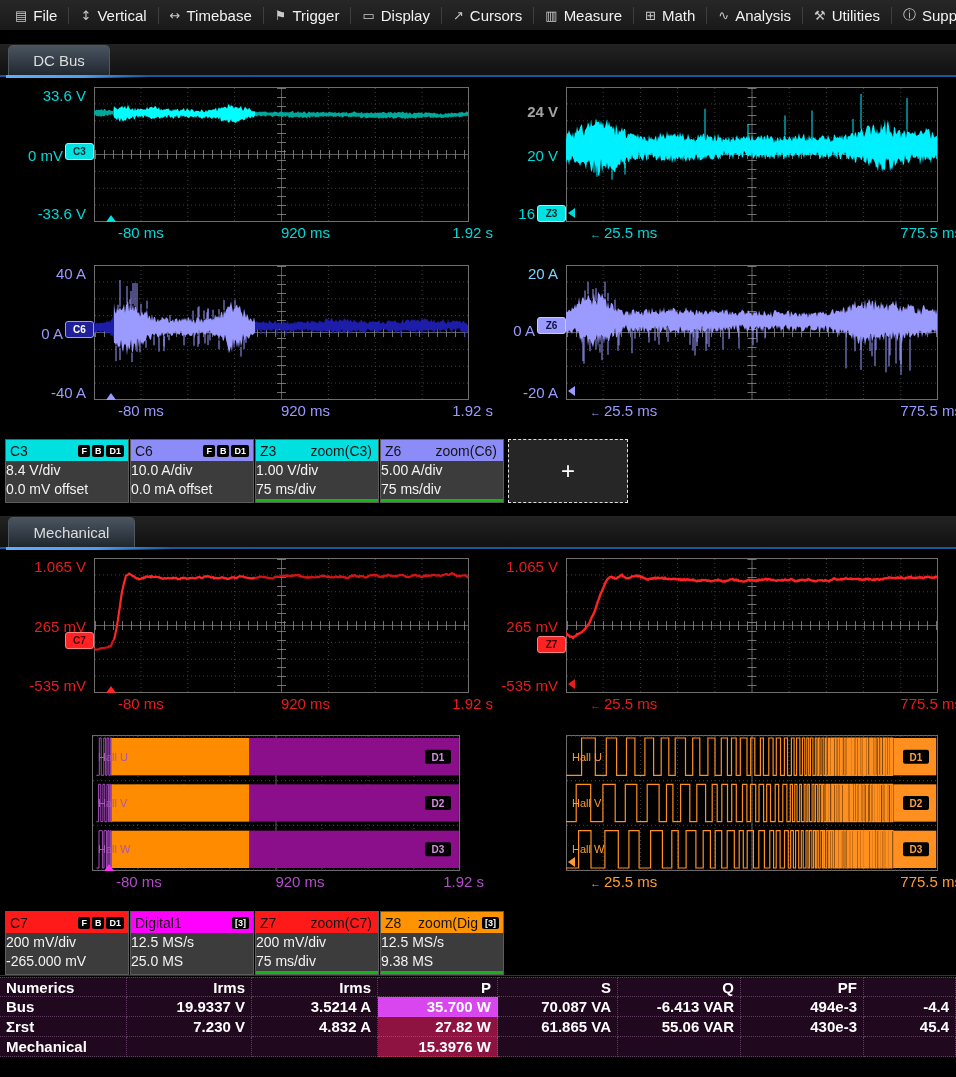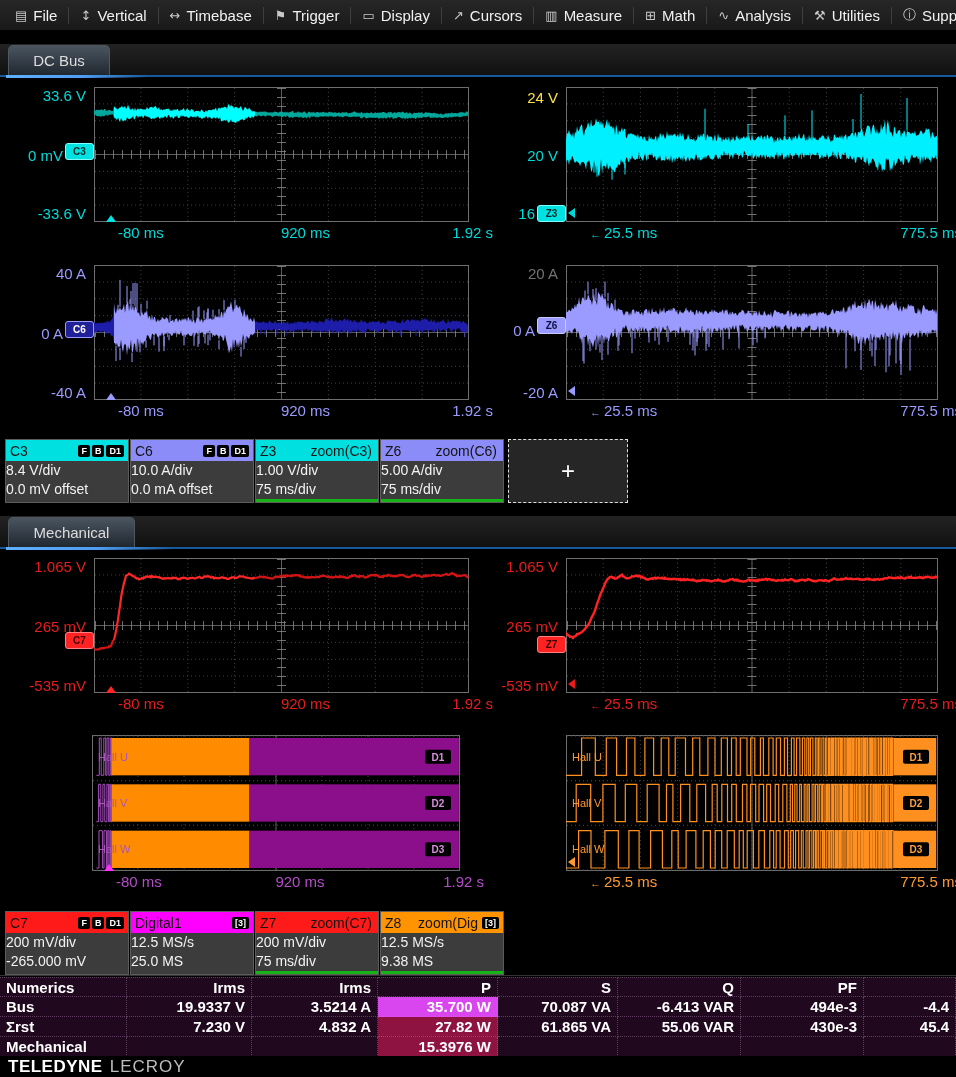--- a/index.html
+++ b/index.html
@@ -185,21 +185,21 @@
         <line x1="246" y1="54.2" x2="246" y2="23.4" stroke="#00f0ff" stroke-width="1"></line>
         <line x1="341" y1="43.6" x2="341" y2="11.0" stroke="#00f0ff" stroke-width="1"></line>
         <line x1="219" y1="48.4" x2="219" y2="28.4" stroke="#00f0ff" stroke-width="1"></line>
         <line x1="182" y1="51.7" x2="182" y2="37.0" stroke="#00f0ff" stroke-width="1"></line>
         <line x1="59" y1="75.9" x2="59" y2="81.3" stroke="#00f0ff" stroke-width="1"></line>
         <line x1="46" y1="83.0" x2="46" y2="92.7" stroke="#00f0ff" stroke-width="1"></line>
         <line x1="28" y1="73.1" x2="28" y2="85.6" stroke="#00f0ff" stroke-width="1"></line>
         <line x1="31" y1="77.6" x2="31" y2="89.7" stroke="#00f0ff" stroke-width="1"></line>
         <line x1="59" y1="75.9" x2="59" y2="87.5" stroke="#00f0ff" stroke-width="1"></line>
       </svg>
-      <div class="ylab" style="left: 408px; width: 150px; top: 97px; color: #fde047;">24 V</div>
+      <div class="ylab" style="left: 408px; width: 150px; top: 111px; color: #a3a3a3; font-weight: bold;">24 V</div>
       <div class="ylab" style="left: 408px; width: 150px; top: 154.5px; color: rgb(0, 217, 217);">20 V</div>
       <div class="ylab" style="left: 385px; width: 150px; top: 212.55px; color: rgb(0, 217, 217);">16</div>
       <div class="chip" style="left: 537px; top: 205.05px; background: rgb(0, 226, 226); color: rgb(0, 41, 41); border: 1px solid rgb(125, 255, 255);">Z3</div>
       <div class="xlab" style="top: 224px; color: rgb(0, 217, 217); left: 566px; width: 372px; text-align: left;"><span class="zarrglyph">←</span><span>25.5 ms</span></div>
       <div class="xlab" style="top: 224px; color: rgb(0, 217, 217); left: 566px; width: 372px; text-align: right;"><span>775.5 ms</span></div>
       <div class="zarrow" style="left: 568px; top: 208px; border-right: 7px solid rgb(0, 217, 217);"></div>
       <svg width="375" height="135" viewBox="0 0 375 135" style="position: absolute; left: 94px; top: 265px;">
         <rect x="0.5" y="0.5" width="374" height="134" fill="#000" stroke="#6e6e6e" stroke-width="1"></rect>
         <line x1="46.9" y1="1" x2="46.9" y2="134" stroke="#3f3f3f" stroke-width="1" stroke-dasharray="1 3"></line>
         <line x1="93.8" y1="1" x2="93.8" y2="134" stroke="#3f3f3f" stroke-width="1" stroke-dasharray="1 3"></line>
@@ -357,21 +357,21 @@
         <line x1="304" y1="70.0" x2="304" y2="86.0" stroke="#9a9aff" stroke-width="1"></line>
         <line x1="289" y1="70.2" x2="289" y2="86.3" stroke="#9a9aff" stroke-width="1"></line>
         <line x1="30" y1="35.9" x2="30" y2="23.1" stroke="#9a9aff" stroke-width="1"></line>
         <line x1="49" y1="45.0" x2="49" y2="34.7" stroke="#9a9aff" stroke-width="1"></line>
         <line x1="19" y1="36.1" x2="19" y2="25.5" stroke="#9a9aff" stroke-width="1"></line>
         <line x1="39" y1="31.9" x2="39" y2="16.5" stroke="#9a9aff" stroke-width="1"></line>
         <line x1="22" y1="29.2" x2="22" y2="16.7" stroke="#9a9aff" stroke-width="1"></line>
         <line x1="27" y1="33.5" x2="27" y2="24.0" stroke="#9a9aff" stroke-width="1"></line>
         <line x1="42" y1="36.1" x2="42" y2="27.9" stroke="#9a9aff" stroke-width="1"></line>
       </svg>
-      <div class="ylab" style="left: 408px; width: 150px; top: 273.1px; color: #737373;">20 A</div>
+      <div class="ylab" style="left: 408px; width: 150px; top: 273.1px; color: #7dd3fc;">20 A</div>
       <div class="ylab" style="left: 385px; width: 150px; top: 329.8px; color: rgb(154, 154, 255);">0 A</div>
       <div class="ylab" style="left: 408px; width: 150px; top: 391.9px; color: rgb(154, 154, 255);">-20 A</div>
       <div class="chip" style="left: 537px; top: 316.9px; background: rgb(154, 154, 255); color: rgb(16, 16, 64); border: 1px solid rgb(200, 200, 255);">Z6</div>
       <div class="xlab" style="top: 402px; color: rgb(154, 154, 255); left: 566px; width: 372px; text-align: left;"><span class="zarrglyph">←</span><span>25.5 ms</span></div>
       <div class="xlab" style="top: 402px; color: rgb(154, 154, 255); left: 566px; width: 372px; text-align: right;"><span>775.5 ms</span></div>
       <div class="zarrow" style="left: 568px; top: 386px; border-right: 7px solid rgb(154, 154, 255);"></div>
       <div class="desc" style="left: 5px; top: 439px;">
         <div class="hdr" style="background: rgb(0, 224, 224);">
           <span class="nm">C3</span>
           <span class="sp"></span>
@@ -623,17 +623,13 @@
       <div class="ncell">45.4</div>
       <div class="ncell lbl">Mechanical</div>
       <div class="ncell"></div>
       <div class="ncell"></div>
       <div class="ncell hl" style="background: rgb(142, 19, 64);">15.3976 W</div>
       <div class="ncell"></div>
       <div class="ncell"></div>
       <div class="ncell"></div>
       <div class="ncell"></div>
     </div>
-  <div id="logobar">
-    <span class="b1">TELEDYNE</span>
-    <span class="b2">LECROY</span>
-  </div>
 </div>
 
 </body></html>

